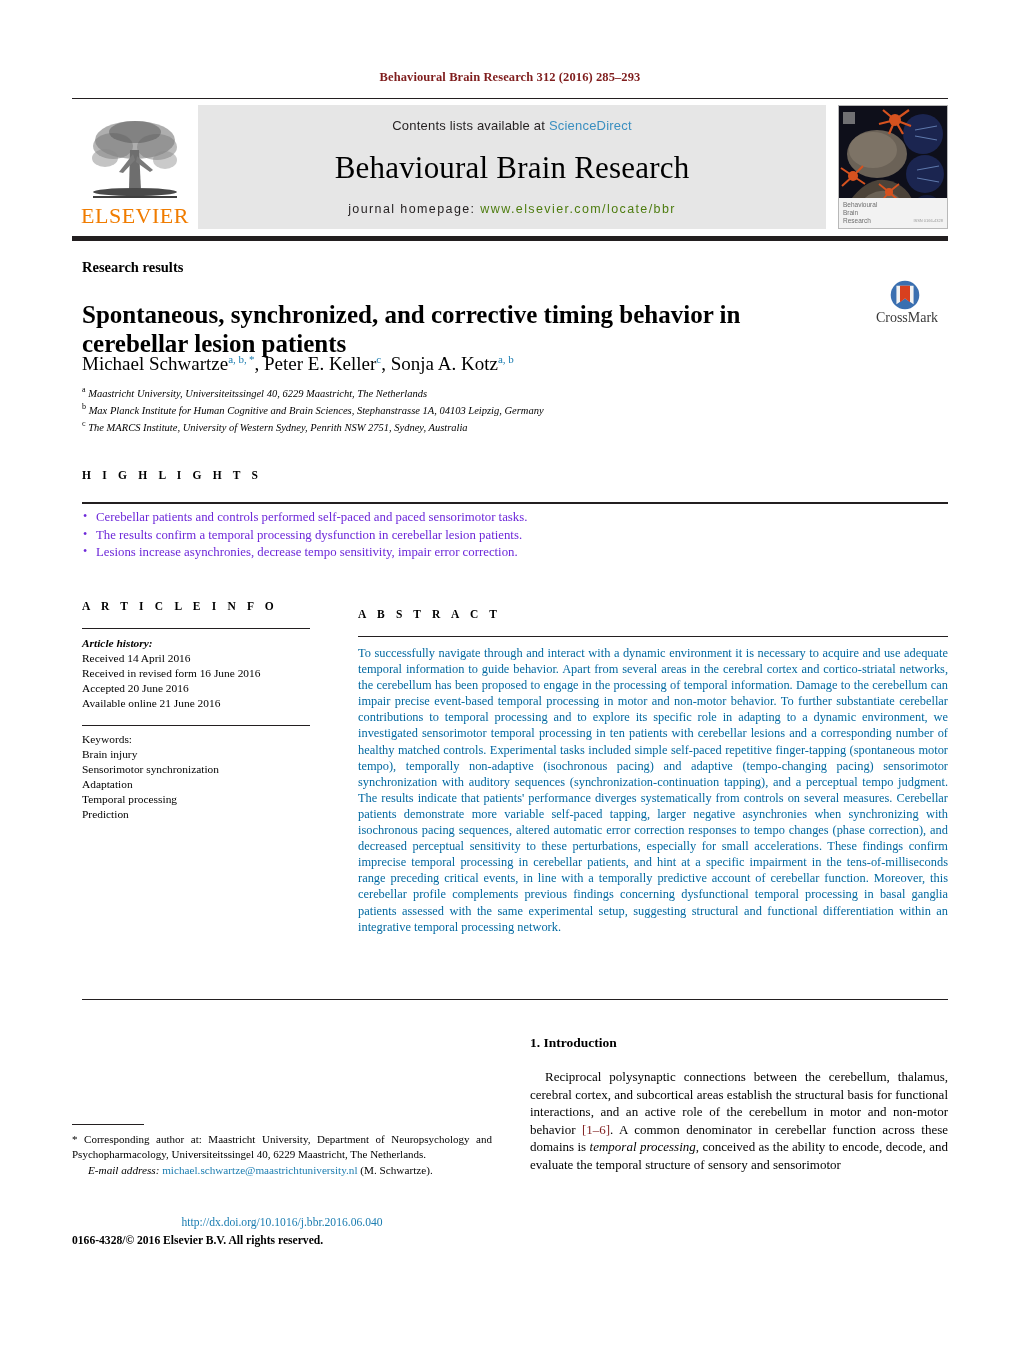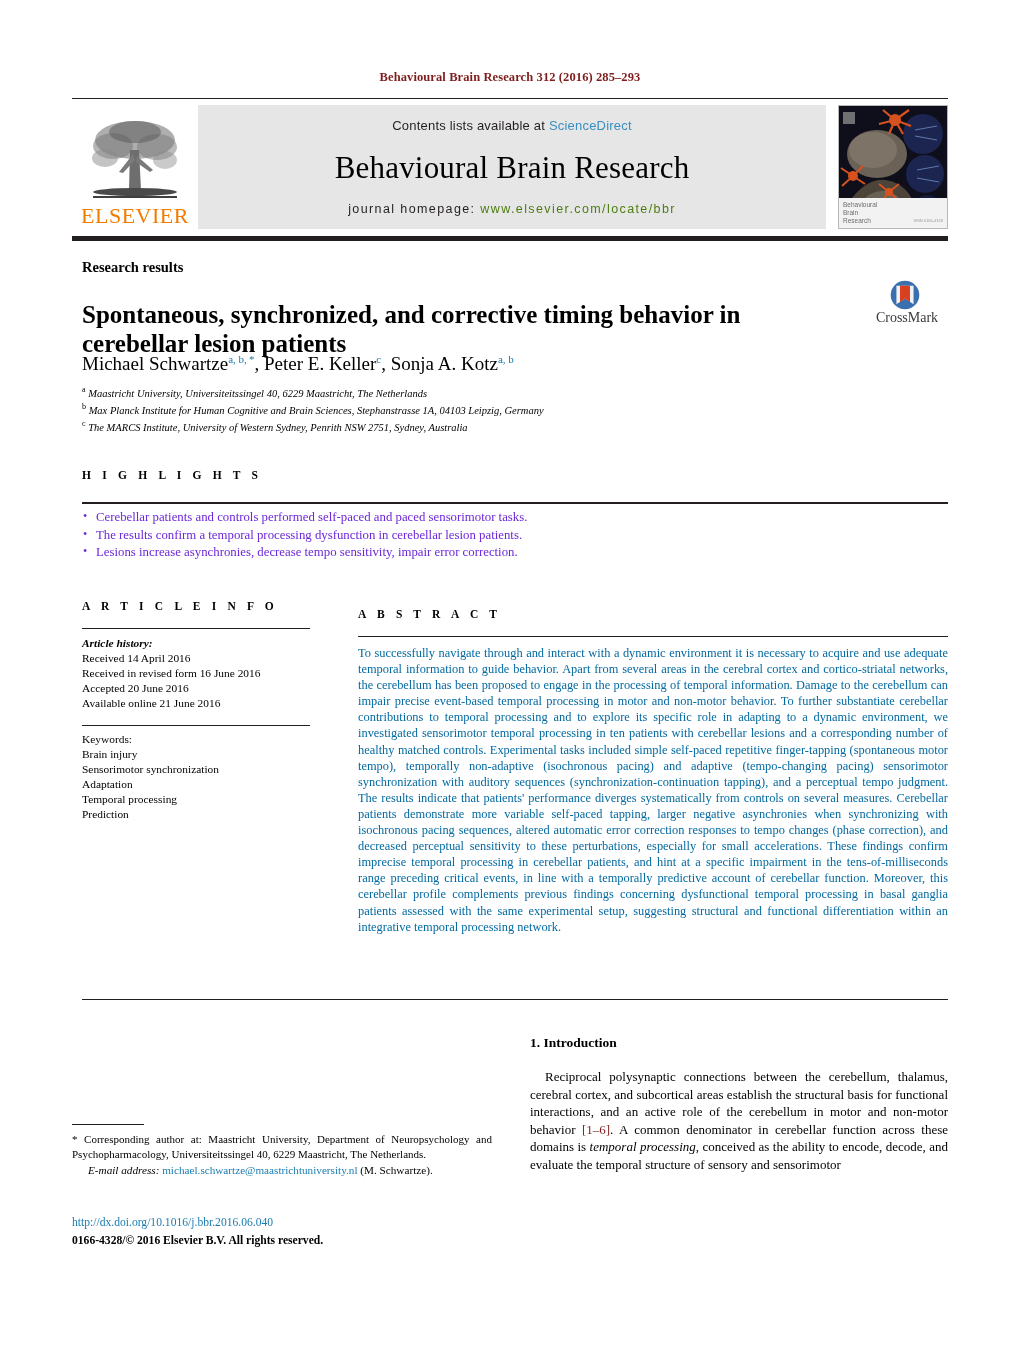--- a/index.html
+++ b/index.html
@@ -398,20 +398,21 @@
     left: 72px;
     top: 1215px;
     width: 420px;
   }
   .doi-link {
     font-family: "Liberation Serif", serif;
     font-size: 11.6px;
     color: #1a7cb0;
     display: block;
     line-height: 15px;
+    text-align: center;
   }
   .issn-line {
     font-family: "Liberation Serif", serif;
     font-weight: bold;
     font-size: 11.6px;
     color: #000;
     line-height: 15px;
   }
 </style>
 </head>

